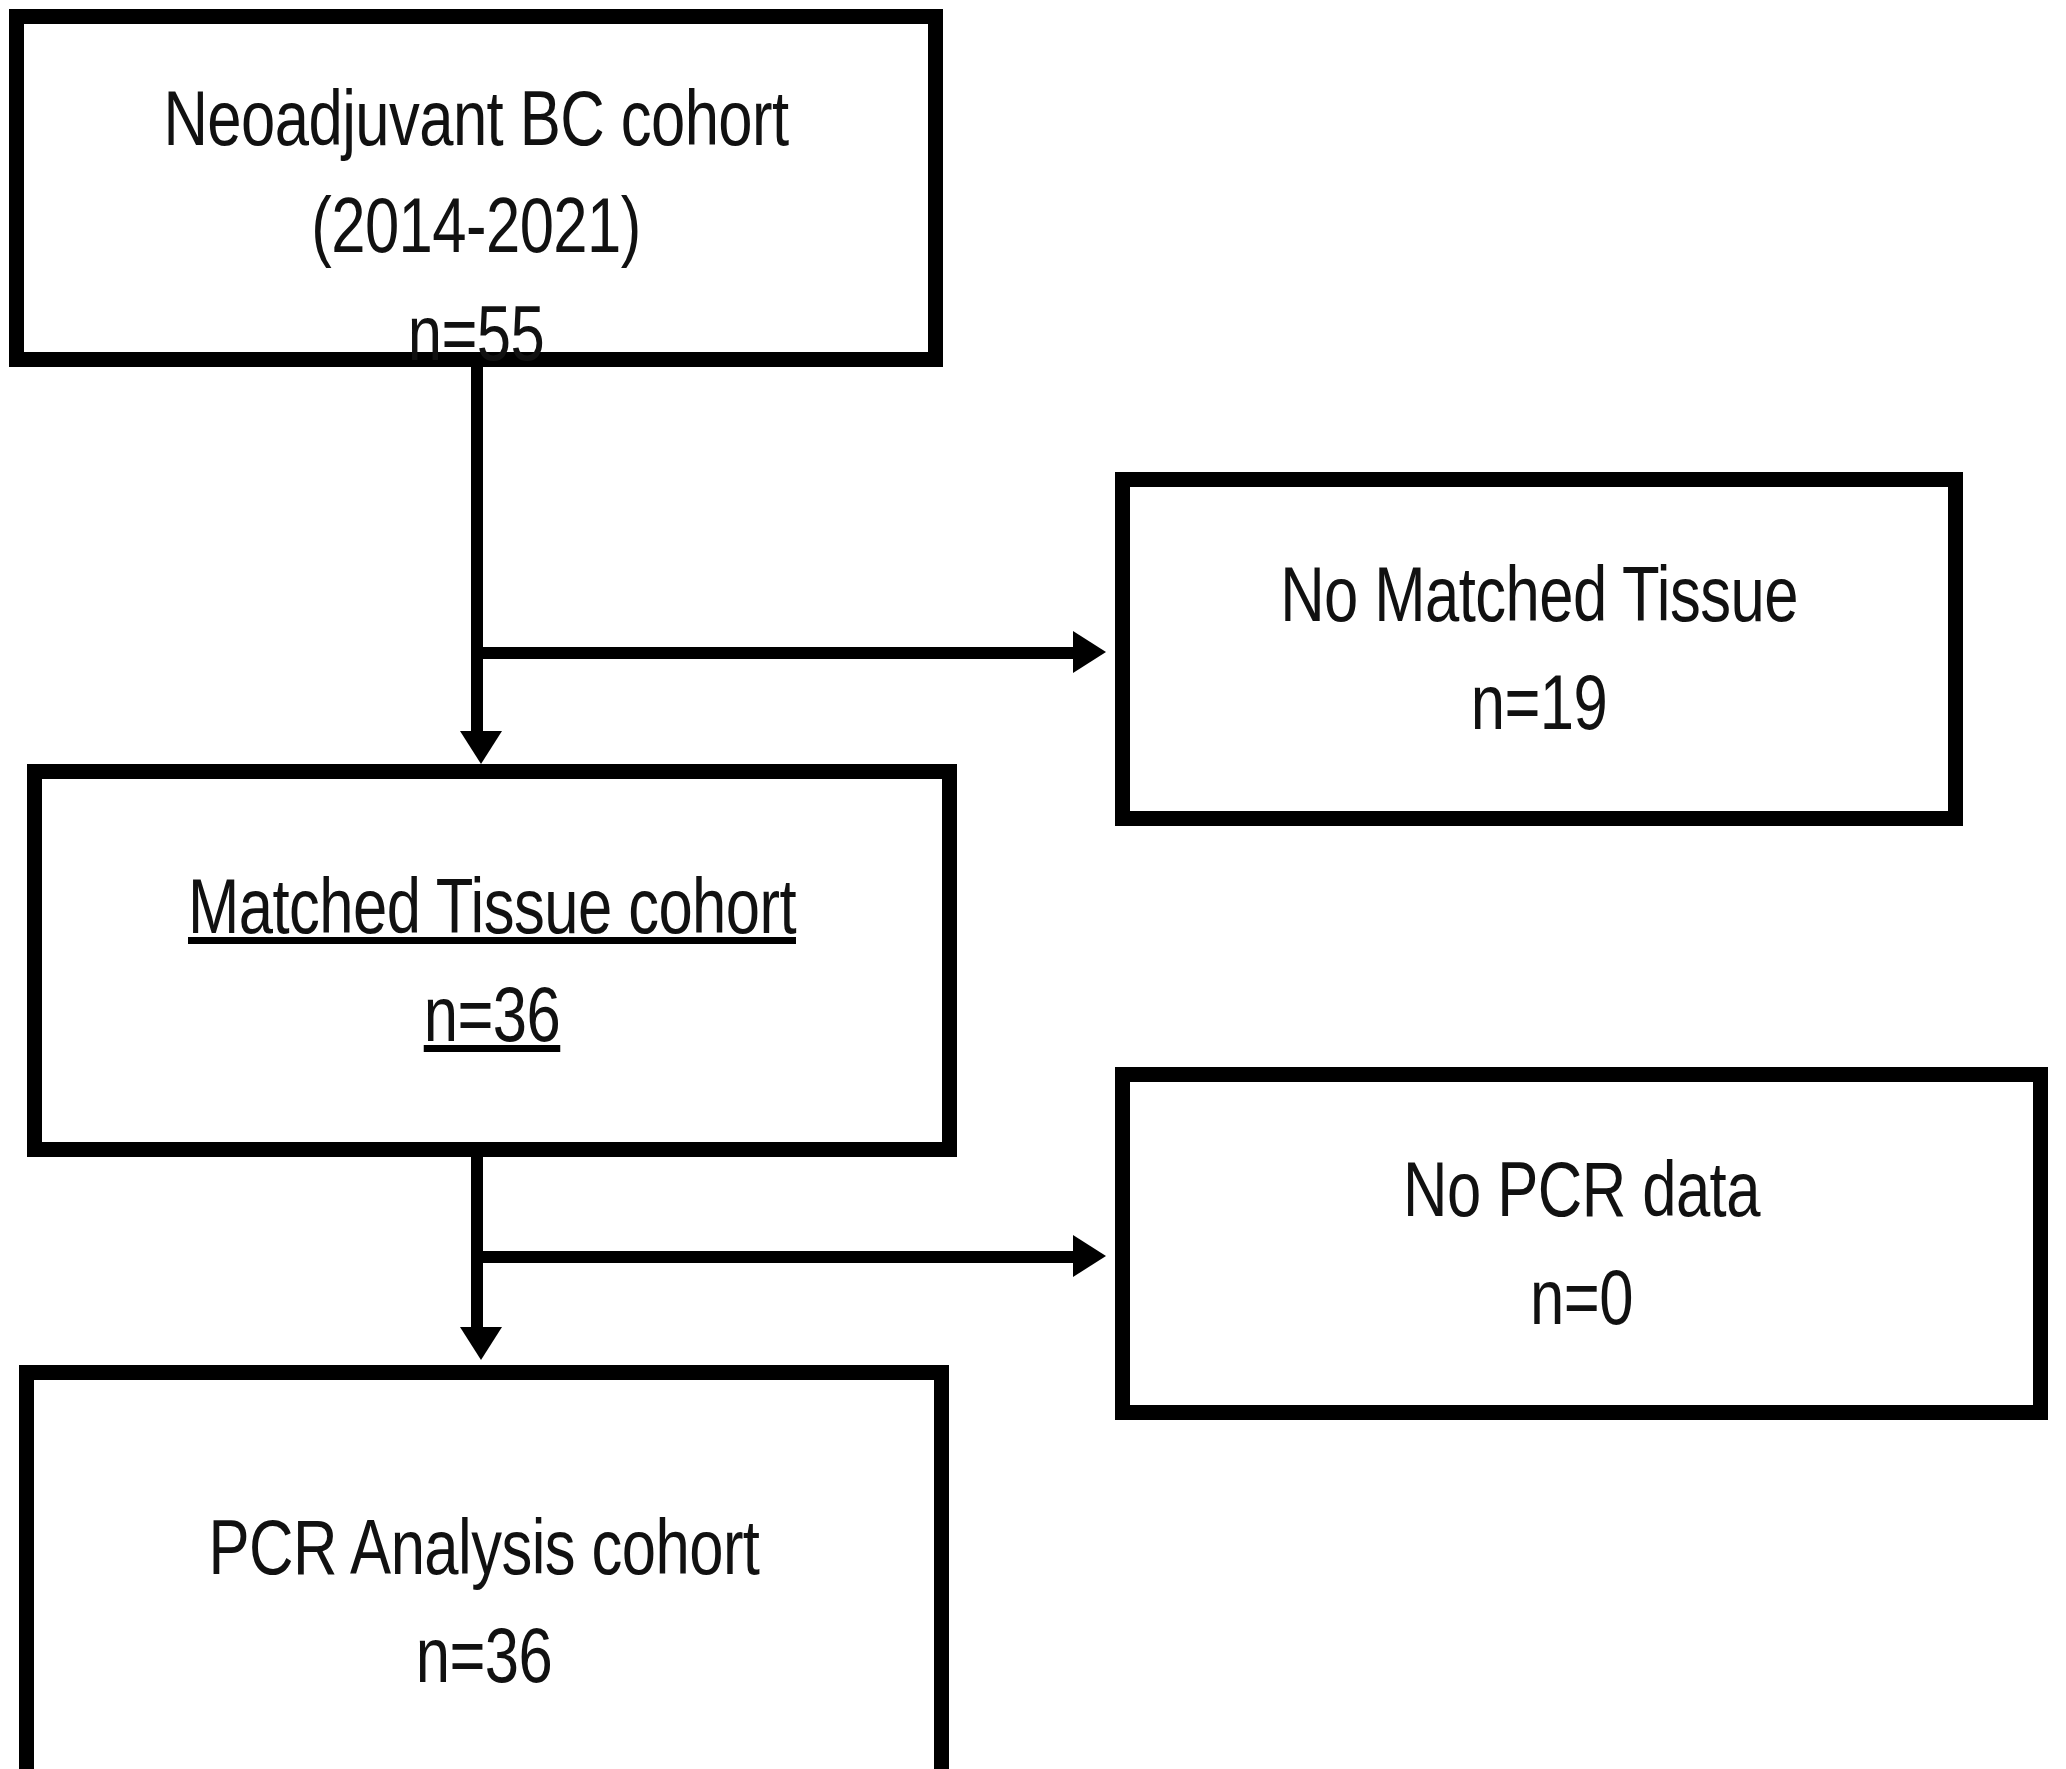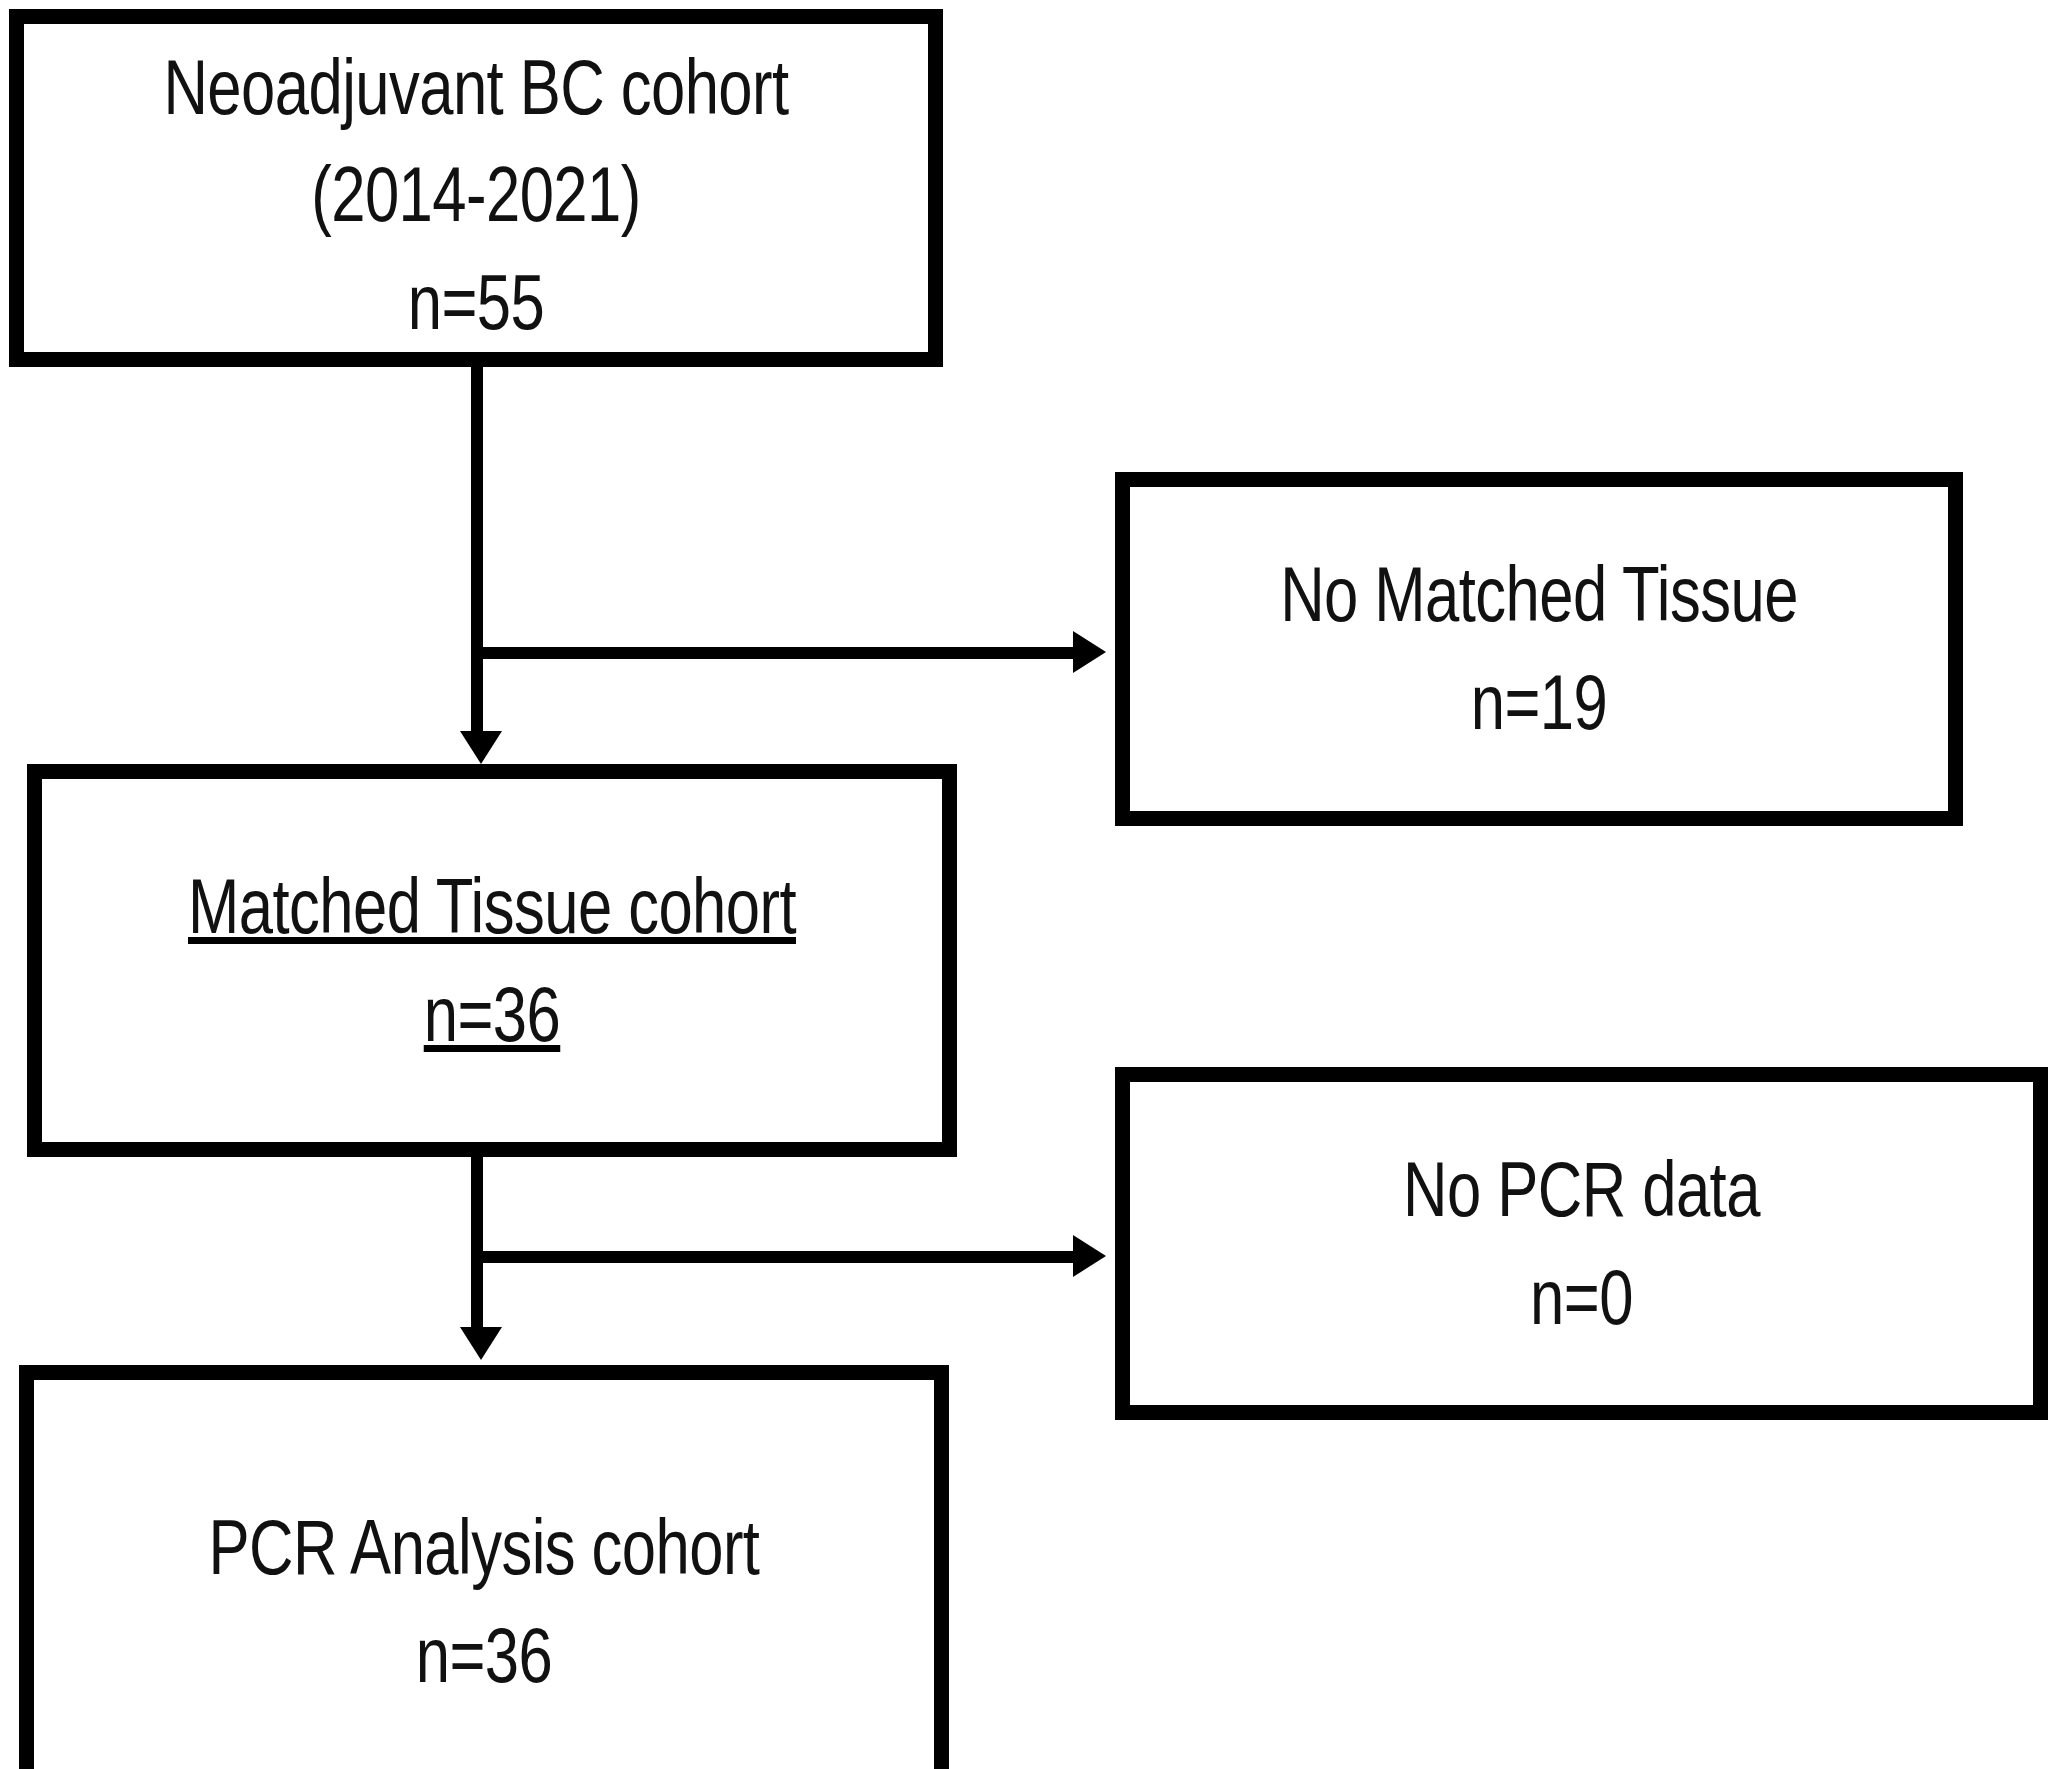--- a/index.html
+++ b/index.html
@@ -39,21 +39,21 @@
     font-weight: 400;
     letter-spacing: -0.7px;
     white-space: nowrap;
     transform: scaleX(0.80);
   }
 
   
   #node-neoadjuvant-cohort {
     left: 9.3px;  top: 8.6px;   width: 934px; height: 358px;
     justify-content: flex-start;
-    padding-top: 10px;
+    padding-top: 41px;
   }
   #node-matched-tissue-cohort {
     left: 26.5px;  top: 764px; width: 930px; height: 393px; text-decoration: underline;
   }
   #node-pcr-analysis-cohort {
     left: 19px;  top: 1365px; width: 930px; height: 474px;
   }
   #node-no-matched-tissue {
     left: 1115px; top: 472px;  width: 848px; height: 354px;
   }

